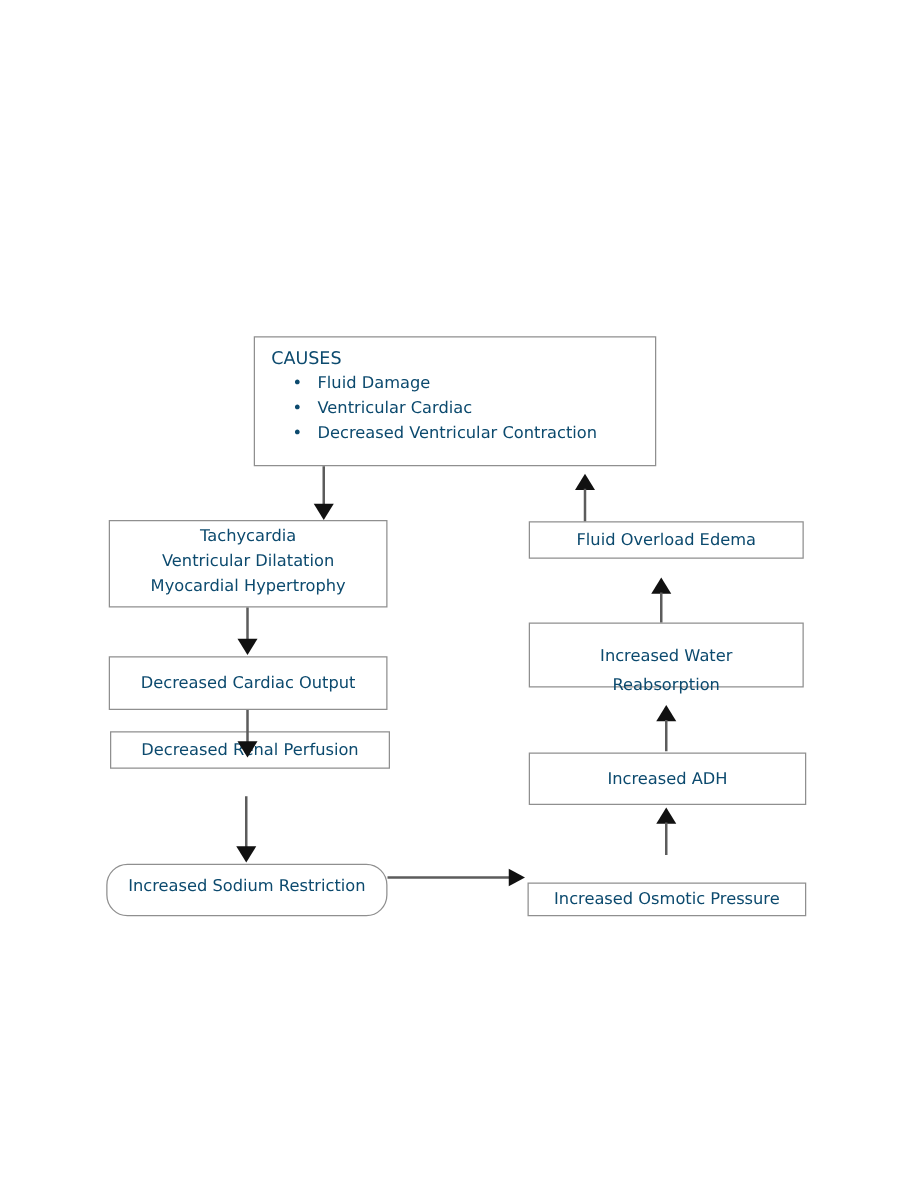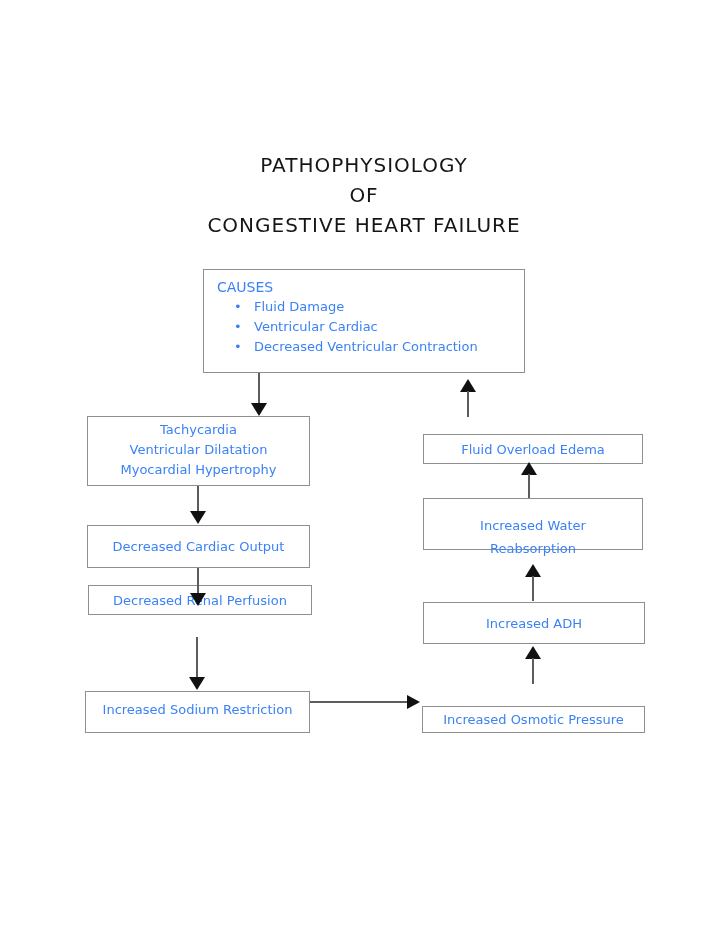--- a/index.html
+++ b/index.html
@@ -28,35 +28,35 @@
     line-height: 30px;
     color: #161616;
   }
   
   .fc-box {
     position: absolute;
     border: 1px solid #8f8f8f;
     background: #ffffff;
     box-sizing: border-box;
     font-size: 13px;
-    color: #3b82f6;
+    color: #0c4a6e;
   }
   .center-box {
     display: flex;
     align-items: center;
     justify-content: center;
     text-align: center;
   }
   #box-causes   { left: 203px; top: 269px; width: 322px; height: 104px; }
   #box-tachy    { left: 87px;  top: 416px; width: 223px; height: 70px;
                   text-align: center; line-height: 20px; padding-top: 3px; }
   #box-dco      { left: 87px;  top: 525px; width: 223px; height: 43px; }
   #box-drp      { left: 88px;  top: 585px; width: 224px; height: 30px; }
-  #box-isr      { left: 85px;  top: 691px; width: 225px; height: 42px; padding-bottom: 6px; }
-  #box-foe      { left: 423px; top: 434px; width: 220px; height: 30px; }
+  #box-isr      { left: 85px;  top: 691px; width: 225px; height: 42px; padding-bottom: 6px; border-radius: 17px; }
+  #box-foe      { left: 423px; top: 417px; width: 220px; height: 30px; }
   #box-iwr      { left: 423px; top: 498px; width: 220px; height: 52px;
                   text-align: center; line-height: 23px; padding-top: 15px; }
   #box-adh      { left: 423px; top: 602px; width: 222px; height: 42px; }
   #box-iop      { left: 422px; top: 685px; width: 223px; height: 27px; margin-top: 21px; }
 
   
   .causes-heading {
     margin: 9px 0 2px 13px;
     font-size: 14px;
   }
@@ -102,25 +102,20 @@
     border-top: 7px solid transparent;
     border-bottom: 7px solid transparent;
     border-left: 13px solid #111111;
   }
 </style>
 </head>
 <body>
 
 <div id="page">
 
-  <div class="title-block">
-    <div>PATHOPHYSIOLOGY</div>
-    <div>OF</div>
-    <div>CONGESTIVE HEART FAILURE</div>
-  </div>
 
   <div class="fc-box" id="box-causes">
     <div class="causes-heading">CAUSES</div>
     <div class="causes-list">
       <div class="bullet-row">
         <span class="bullet-dot">•</span>
         <span>Fluid Damage</span>
       </div>
       <div class="bullet-row">
         <span class="bullet-dot">•</span>

